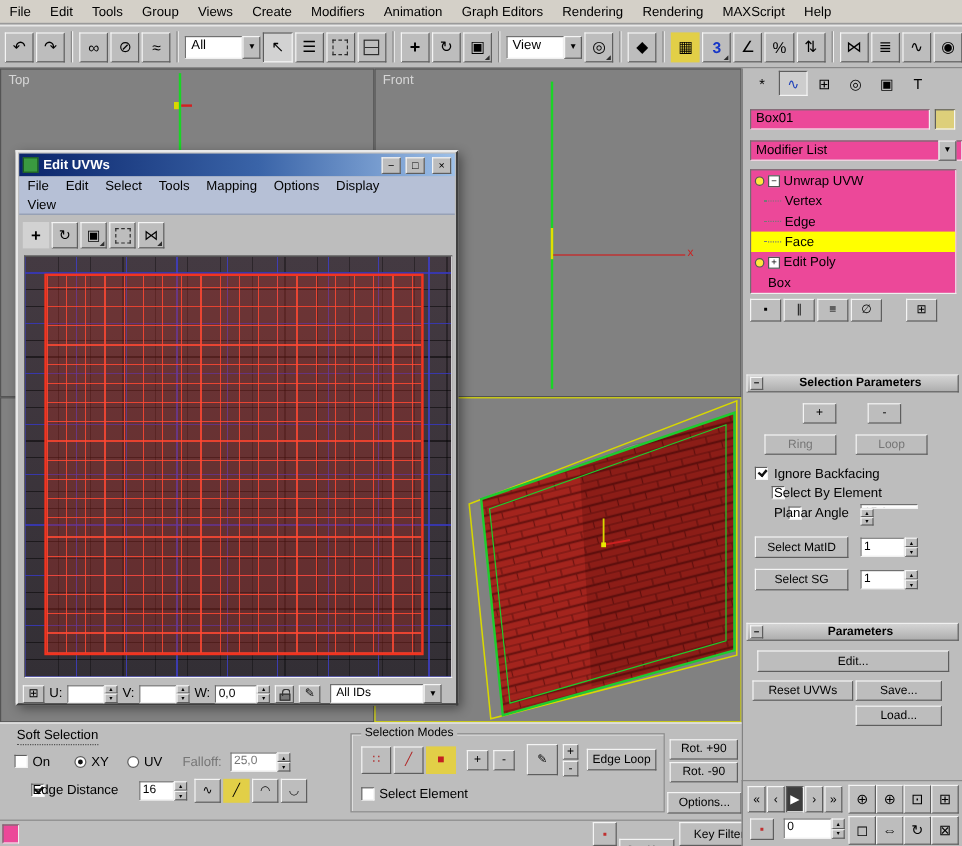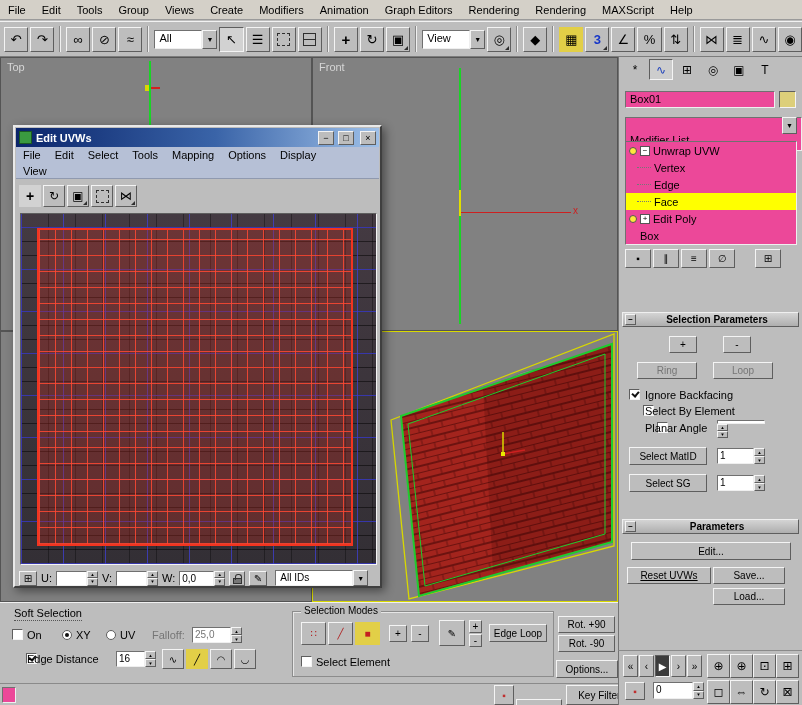--- a/index.html
+++ b/index.html
@@ -222,21 +222,21 @@
       <span class="ptab on" style="color:#2244bb;">∿</span>
       <span class="ptab">⊞</span>
       <span class="ptab">◎</span>
       <span class="ptab">▣</span>
       <span class="ptab">T</span>
     </div>
 
     <span class="abs field" style="left:6px;top:34px;width:150px;height:17px;padding:1px 4px;">Box01</span>
     <span class="abs sunken" style="left:160px;top:34px;width:17px;height:17px;background:#ddcf7a;"></span>
 
-    <span class="abs field" style="left:6px;top:60px;width:177px;height:17px;padding:16px 4px;">Modifier List</span>
+    <span class="abs field" style="left:6px;top:60px;width:177px;height:17px;padding:1px 4px;">Modifier List</span>
     <span class="abs raised btn" style="left:163px;top:60px;width:15px;height:17px;font-size:7px;">▼</span>
 
     <div class="abs field" style="left:6px;top:84px;width:172px;height:104px;padding:0;">
       <div class="srow">
         <span class="bulb"></span>
         <span class="tog">−</span>
         <span>Unwrap UVW</span>
       </div>
       <div class="srow">
         <span class="tree"></span>
@@ -308,21 +308,21 @@
           <b>▼</b>
         </span>
     </span>
 
     
     <div class="rollhead abs" style="left:3px;top:462px;width:177px;">
       <span class="rollbox">−</span>
       <span class="rolltitle">Parameters</span>
     </div>
     <span class="abs raised btn" style="left:12px;top:485px;width:160px;height:18px;">Edit...</span>
-    <span class="abs raised btn" style="left:8px;top:510px;width:84px;height:17px;text-decoration:underline;">Reset UVWs</span>
+    <span class="abs raised btn" style="left:8px;top:510px;width:84px;height:17px;">Reset UVWs</span>
     <span class="abs raised btn" style="left:94px;top:510px;width:72px;height:17px;">Save...</span>
     <span class="abs raised btn" style="left:94px;top:531px;width:72px;height:17px;">Load...</span>
 
   </div>
 
   <div id="rollouts">
     <span class="abs dotted-title" style="left:14px;top:4px;">Soft Selection</span>
     <span class="abs cb" style="left:12px;top:26px;"></span>
     <span class="abs" style="left:27px;top:26px;">On</span>
     <span class="abs radio on" style="left:62px;top:27px;"></span>

